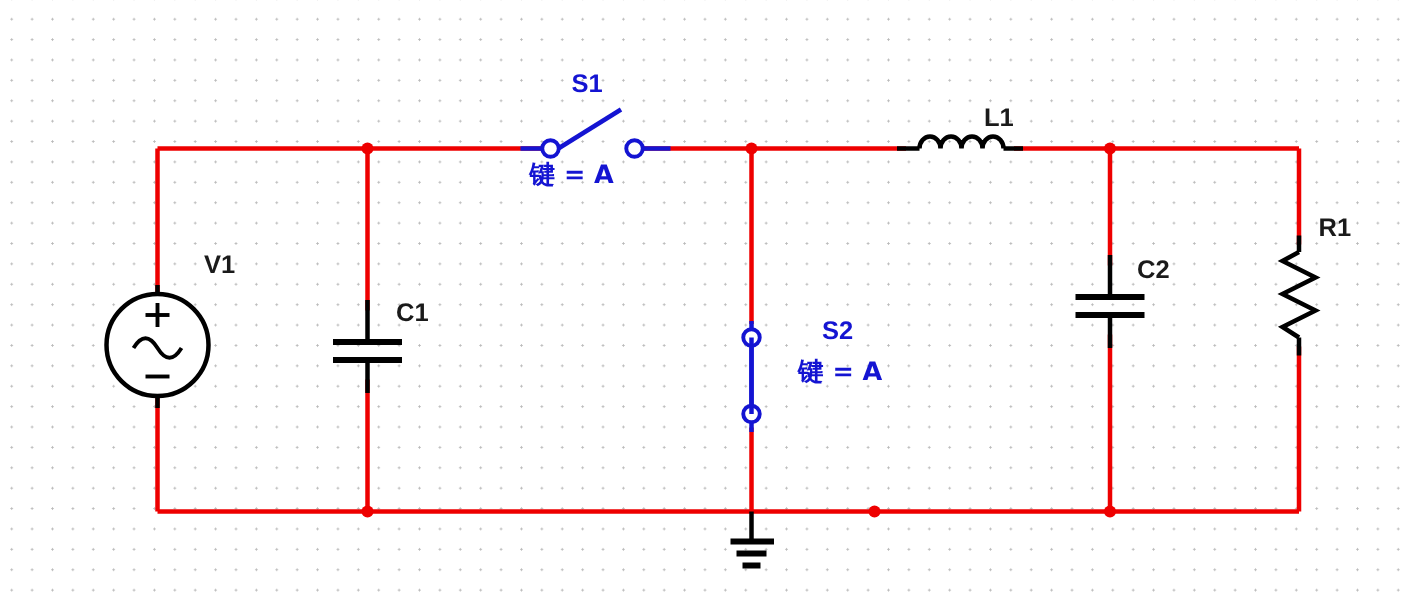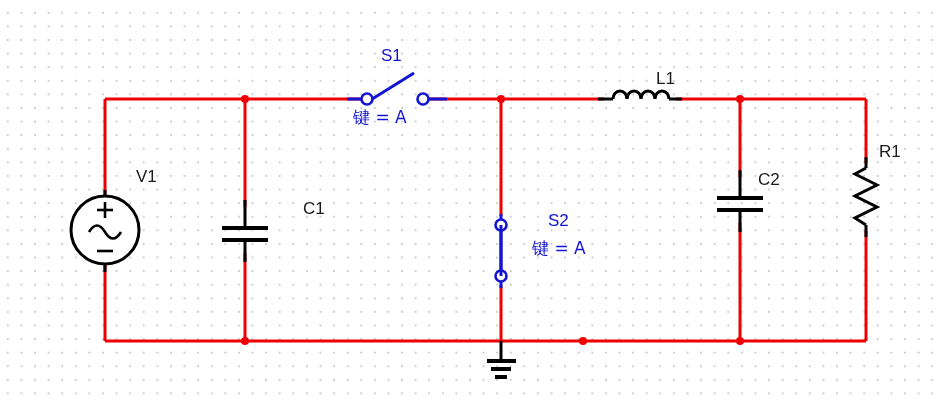--- a/index.html
+++ b/index.html
@@ -21,21 +21,21 @@
   #schematic {
     position: absolute;
     left: 0;
     top: 0;
     width: 942px;
     height: 402px;
   }
   .lbl {
     position: absolute;
     font-family: "Liberation Sans", sans-serif;
-    font-weight: normal;
+    font-weight: bold;
     font-size: 17px;
     line-height: 17px;
     white-space: nowrap;
     user-select: none;
     text-align: center;
   }
   .lbl-black { color: #1a1a1a; }
   .lbl-blue  { color: #1414d2; }
   .lbl-cjk   { font-family: "DejaVu Sans", sans-serif; }
 </style>
@@ -141,21 +141,21 @@
       <line x1="501" y1="214" x2="501" y2="288" stroke="#1414d2" stroke-width="3"></line>
       <circle cx="501" cy="225" r="5.5" fill="#ffffff" stroke="#1414d2" stroke-width="2.6"></circle>
       <circle cx="501" cy="276" r="5.5" fill="#ffffff" stroke="#1414d2" stroke-width="2.6"></circle>
       <line x1="501" y1="225" x2="501" y2="276" stroke="#1414d2" stroke-width="3"></line>
     </g>
 
   </svg>
 
   <div class="lbl lbl-black" style="left:136px; top:168px;">V1</div>
 
-  <div class="lbl lbl-black" style="left:264px; top:200px;margin-left:39px;">C1</div>
+  <div class="lbl lbl-black" style="left:264px; top:200px;">C1</div>
 
   <div class="lbl lbl-black" style="left:656px; top:70px;">L1</div>
 
   <div class="lbl lbl-black" style="left:758px; top:171px;">C2</div>
 
   <div class="lbl lbl-black" style="left:879px; top:143px;">R1</div>
 
   <div class="lbl lbl-blue" style="left:381px; top:47px;">S1</div>
 
   <div class="lbl lbl-blue lbl-cjk" style="left:353px; top:109px;">键 = A</div>

